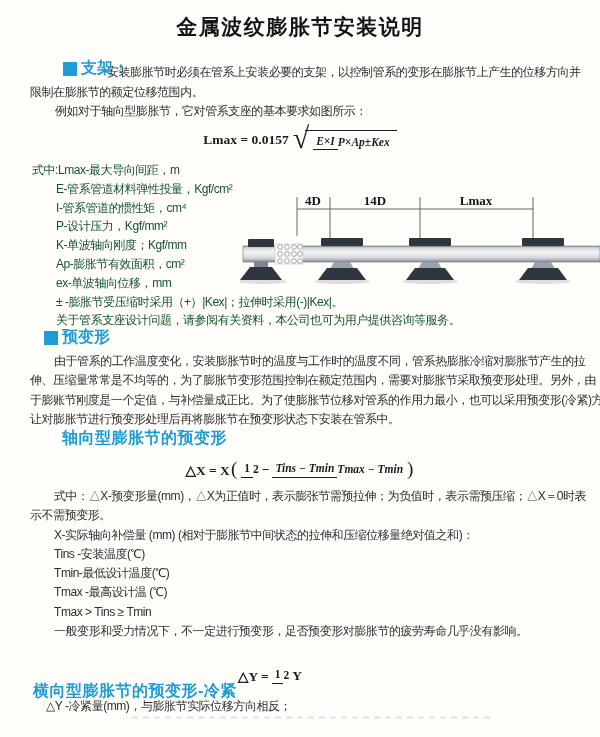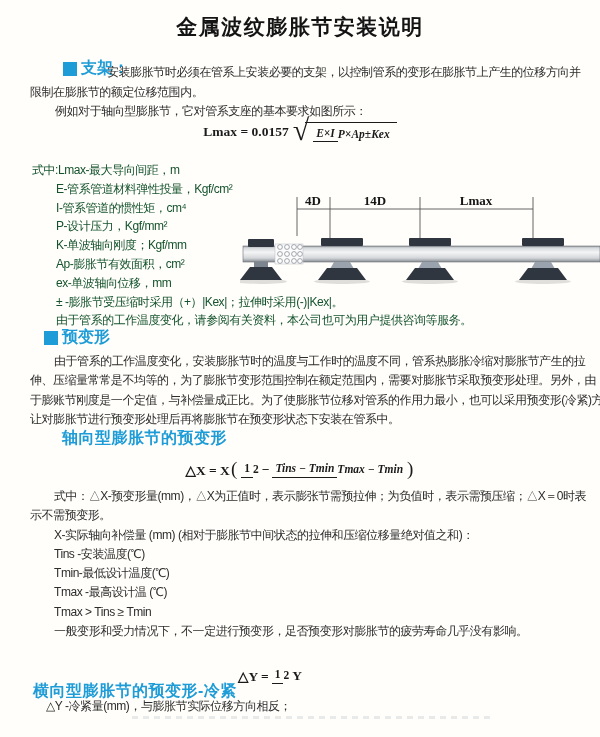--- a/index.html
+++ b/index.html
@@ -44,21 +44,21 @@
   <div class="doc-title">金属波纹膨胀节安装说明</div>
 
   <div class="sec-head" style="left:63px;top:58px;">
     <span class="sq"></span>
     <span>支架：</span>
   </div>
   <div class="line" style="left:107px;top:64px;">安装膨胀节时必须在管系上安装必要的支架，以控制管系的变形在膨胀节上产生的位移方向并</div>
   <div class="line" style="left:30px;top:84px;">限制在膨胀节的额定位移范围内。</div>
   <div class="line" style="left:55px;top:103px;">例如对于轴向型膨胀节，它对管系支座的基本要求如图所示：</div>
 
-  <div class="formula centered" style="top:114px;height:36px;">
+  <div class="formula centered" style="top:122px;height:36px;">
     <span>Lmax = 0.0157</span>
     <span class="sqrt">
       <span class="rad-sign">√</span>
       <span class="radicand">
         <span class="frac ital">
           <span class="fn">E×I</span>
           <span class="fd">P×Ap±Kex</span>
         </span>
       </span>
     </span>
@@ -66,21 +66,21 @@
 
   <div class="varlist">
     <div>式中:Lmax-最大导向间距，m</div>
     <div>E-管系管道材料弹性投量，Kgf/cm²</div>
     <div>I-管系管道的惯性矩，cm⁴</div>
     <div>P-设计压力，Kgf/mm²</div>
     <div>K-单波轴向刚度；Kgf/mm</div>
     <div>Ap-膨胀节有效面积，cm²</div>
     <div>ex-单波轴向位移，mm</div>
     <div>± -膨胀节受压缩时采用（+）|Kex|；拉伸时采用(-)|Kex|。</div>
-    <div>由于管系的工作温度变化，请参阅有关资料，本公司也可为用户提供咨询等服务。</div>
+    <div>关于管系支座设计问题，请参阅有关资料，本公司也可为用户提供咨询等服务。</div>
   </div>
 
   <svg class="diagram" width="360" height="100" viewBox="0 0 360 100">
     <defs>
       <linearGradient id="pipeGrad" x1="0" y1="0" x2="0" y2="1">
         <stop offset="0" stop-color="#8f959b"></stop>
         <stop offset="0.12" stop-color="#d7dadd"></stop>
         <stop offset="0.4" stop-color="#f3f4f5"></stop>
         <stop offset="0.75" stop-color="#d4d7da"></stop>
         <stop offset="1" stop-color="#878d93"></stop>

